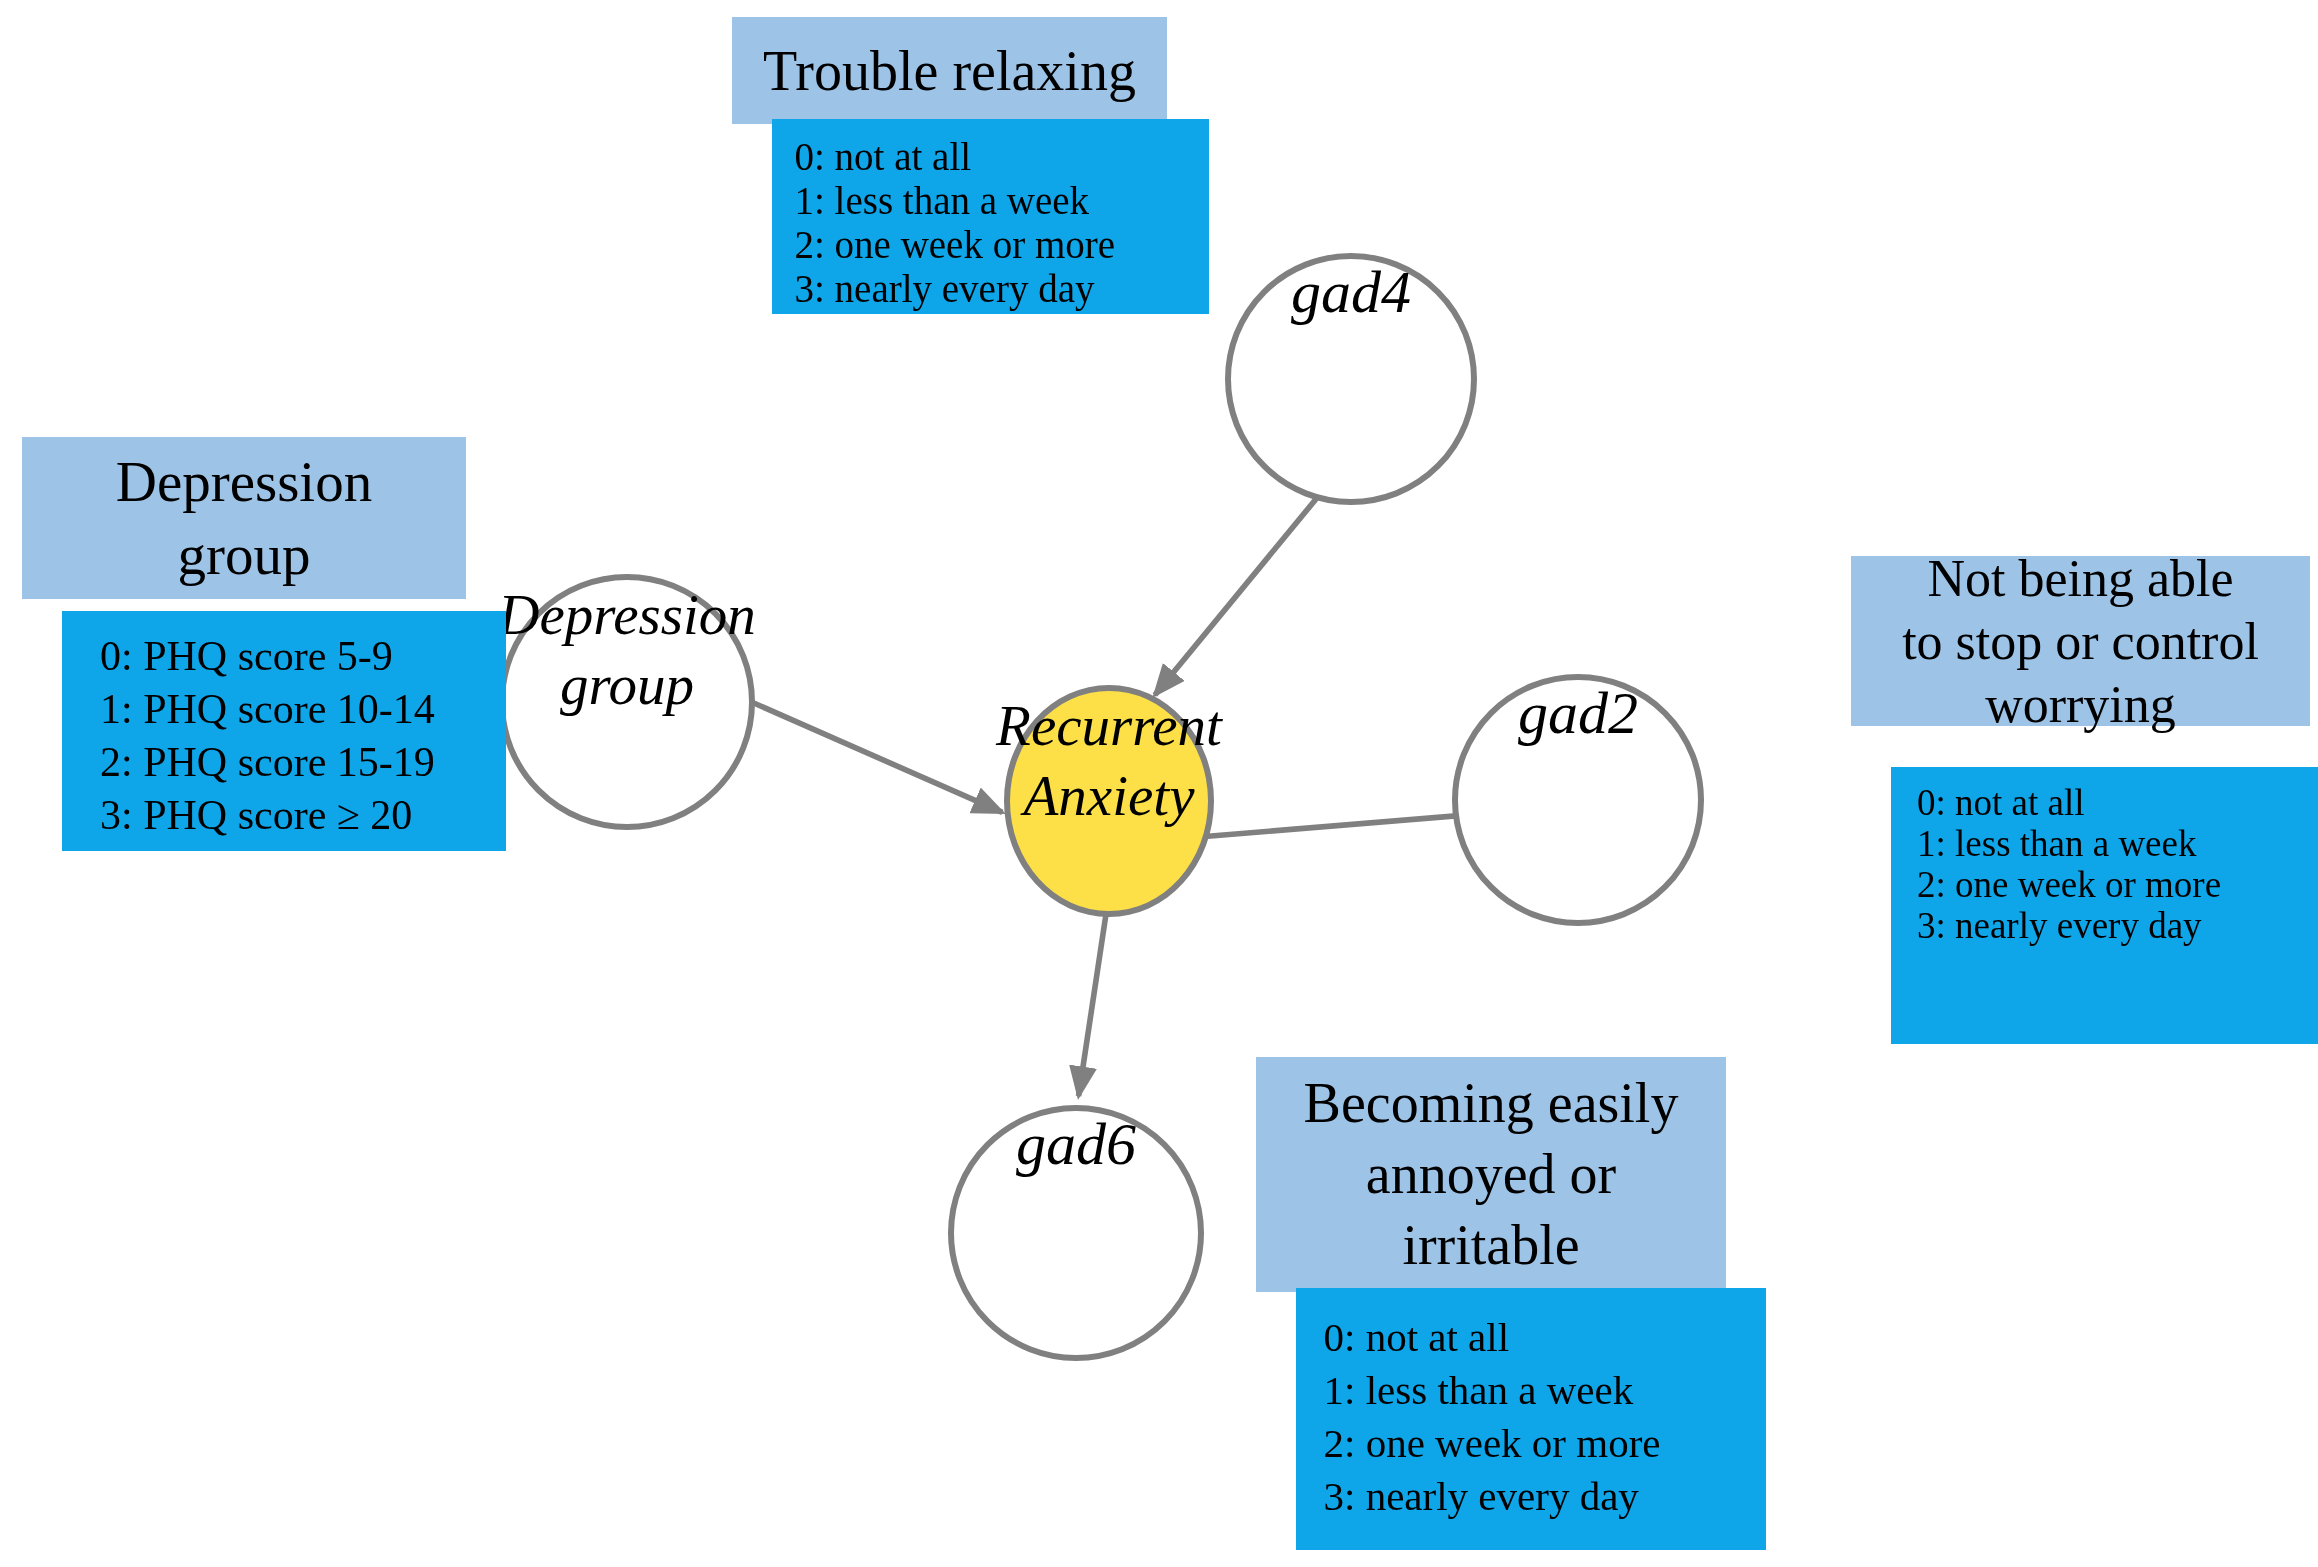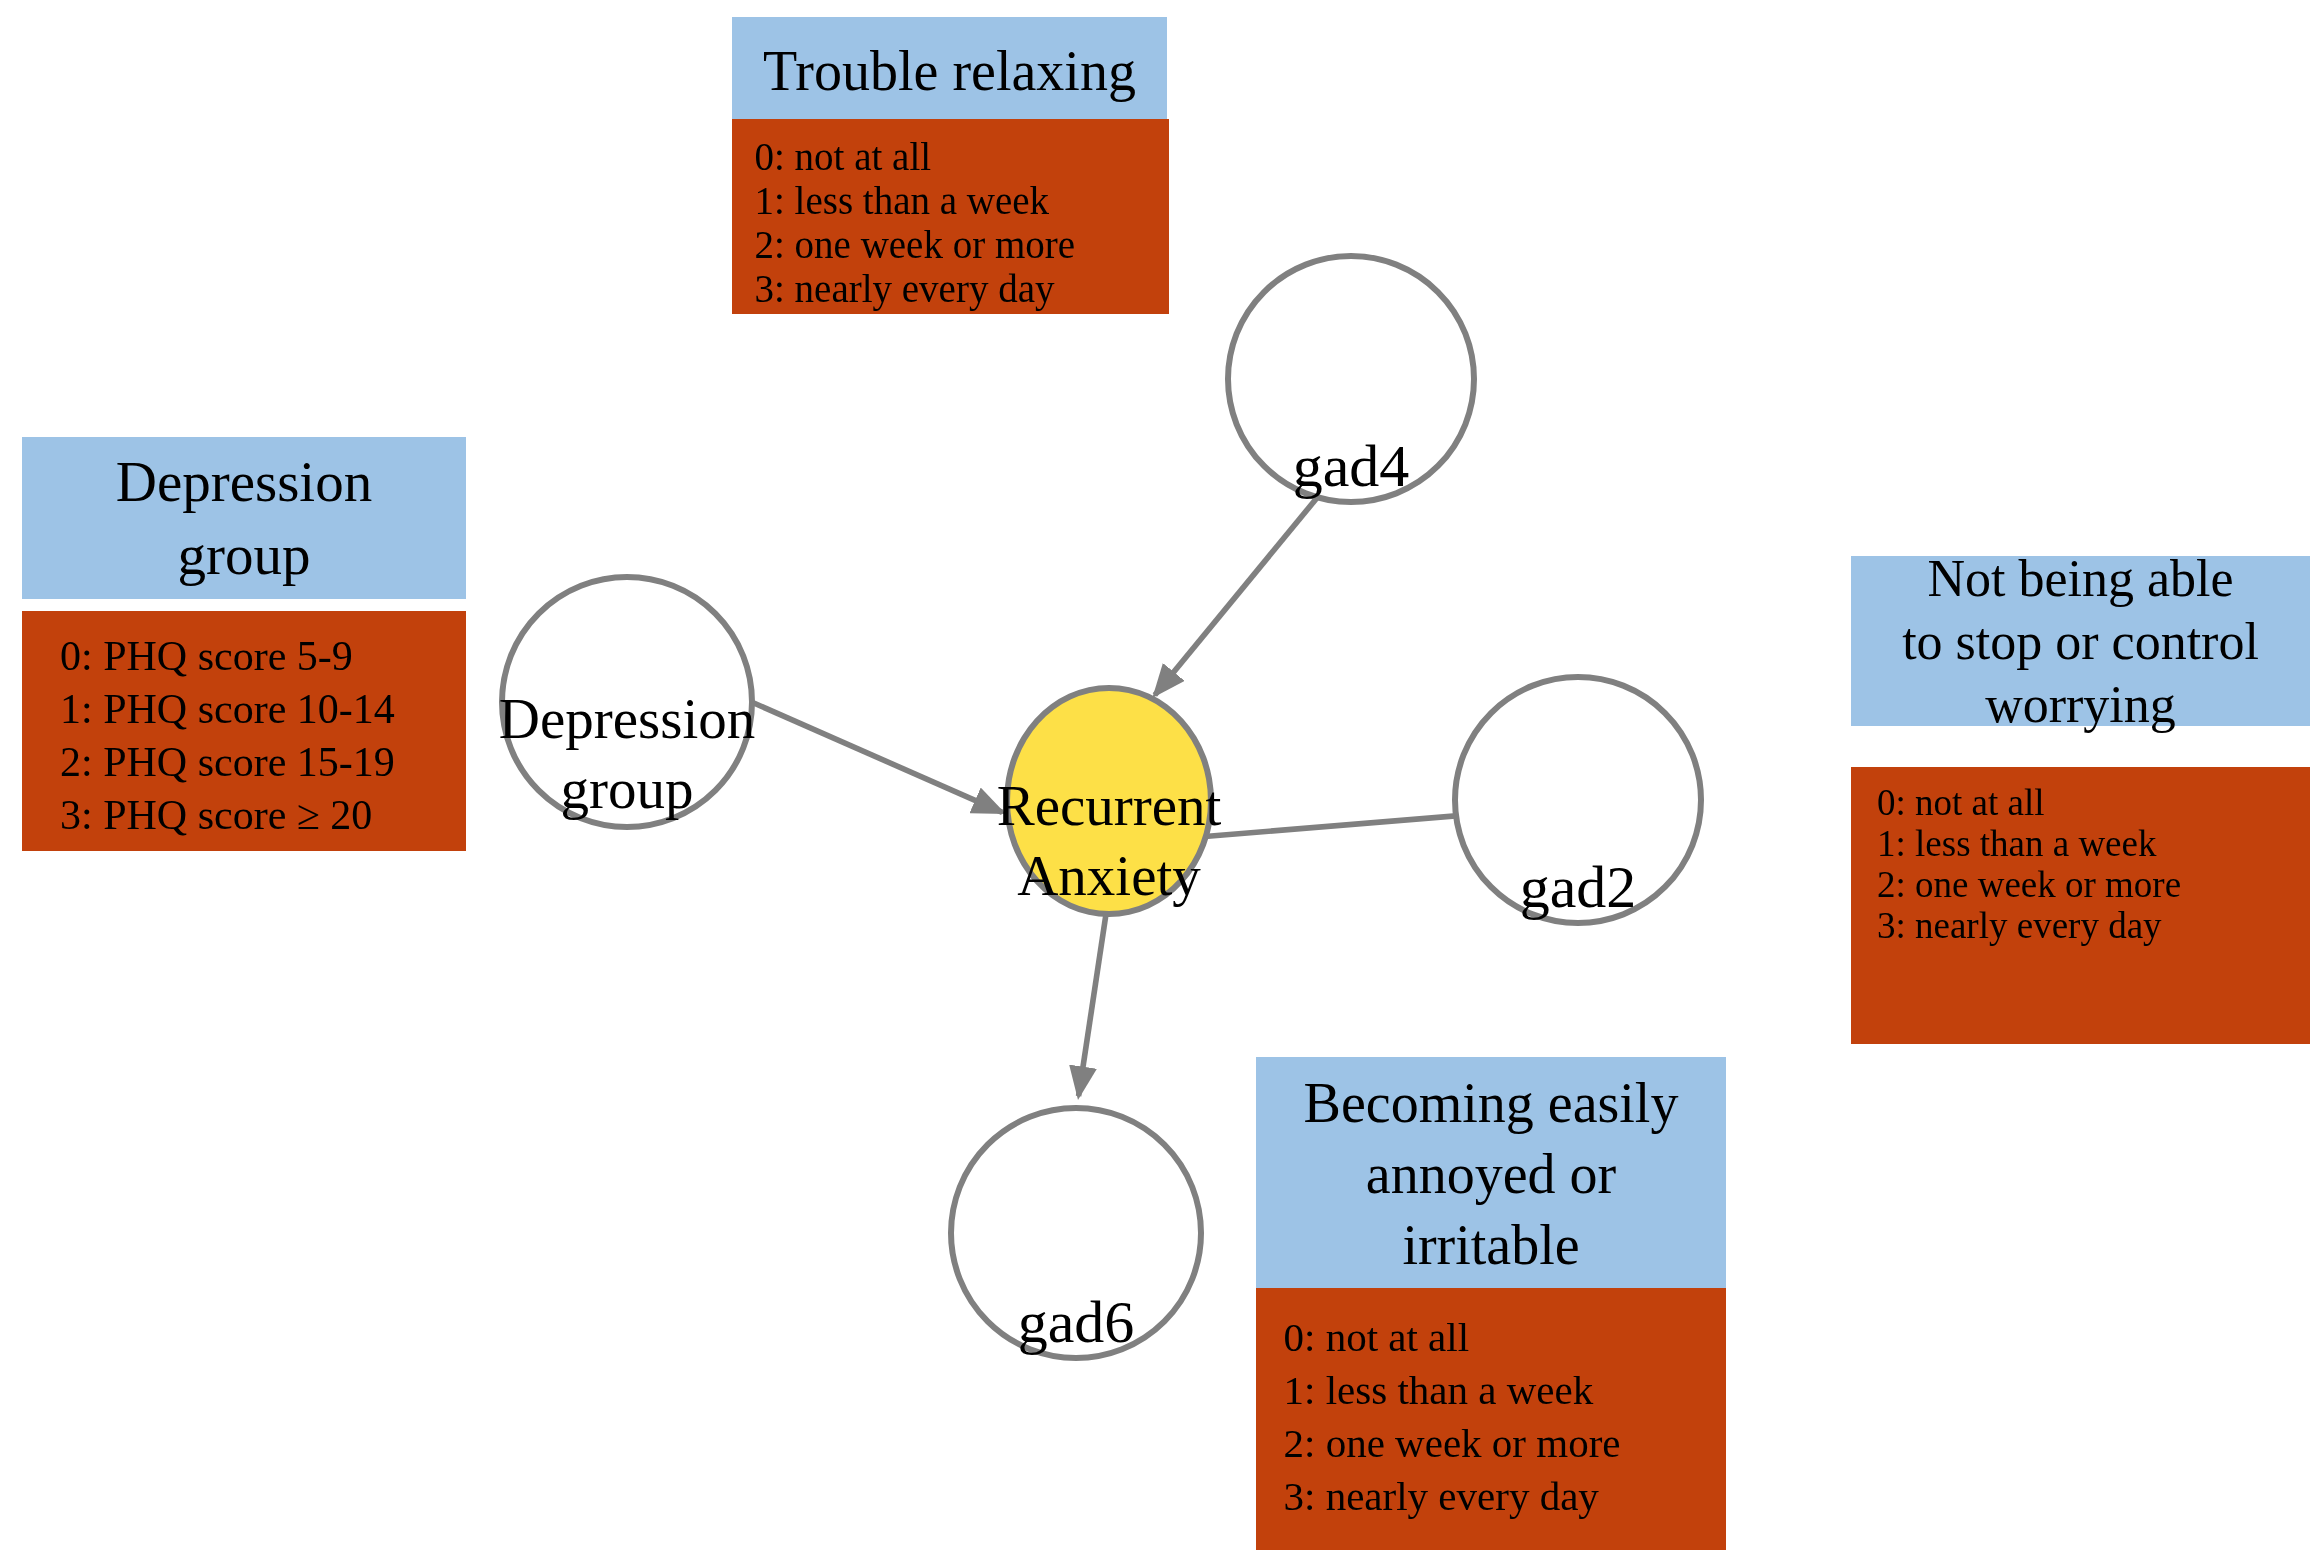--- a/index.html
+++ b/index.html
@@ -15,23 +15,24 @@
   .edges-layer { position: absolute; left: 0; top: 0; width: 2319px; height: 1568px; }
   .edges-layer line { stroke: #808080; stroke-width: 9; }
 
   .node {
     position: absolute;
     box-sizing: border-box;
     border: 6.2px solid #808080;
     border-radius: 50%;
     background: #ffffff;
     display: flex;
-    align-items: flex-end;
+    align-items: flex-start;
     justify-content: center;
     text-align: center;
+    font-style: italic;
   }
   .node-label {
     white-space: pre-line;
     text-align: center;
     font-size: 60px;
     line-height: 1.1;
   }
   .node-label.two-line { font-size: 57px; line-height: 70px; }
 
   #node-gad4 { left: 1225px; top: 253px;  width: 252px; height: 252px; }
@@ -46,21 +47,22 @@
     background: #9DC3E6;
     display: flex;
     align-items: center;
     justify-content: center;
     text-align: center;
     white-space: pre-line;
   }
   .legend-scale {
     position: absolute;
     box-sizing: border-box;
-    background: #c2410c;
+    background: #0ea5e9;
+    margin-left: 40px;
   }
   .scale-line { white-space: pre; }
 
   #title-trouble { left: 732px; top: 17px;  width: 435px; height: 107px; font-size: 56px; }
   #scale-trouble { left: 732px; top: 119px; width: 437px; height: 195px; font-size: 39px; line-height: 44px; padding: 16.2px 0 0 22.5px; }
 
   #title-depression { left: 22px; top: 437px; width: 444px; height: 162px; font-size: 57px; line-height: 73px; }
   #scale-depression { left: 22px; top: 611px; width: 444px; height: 240px; font-size: 42px; line-height: 53px; padding: 19px 0 0 38px; }
 
   #title-worry { left: 1851px; top: 556px;  width: 459px; height: 170px; font-size: 52px; line-height: 63px; }

